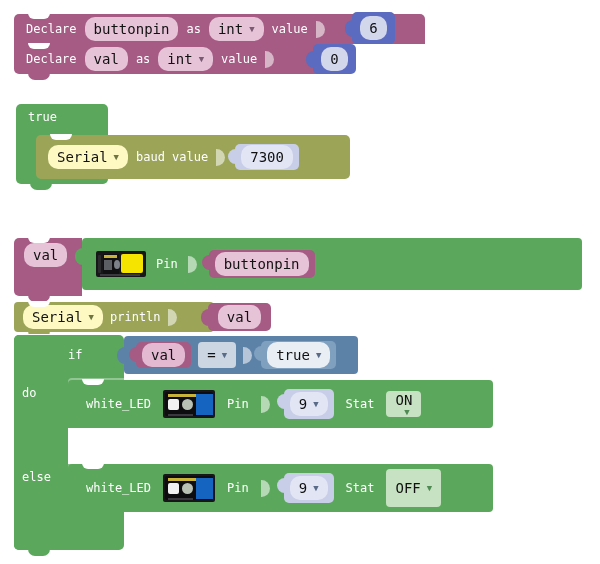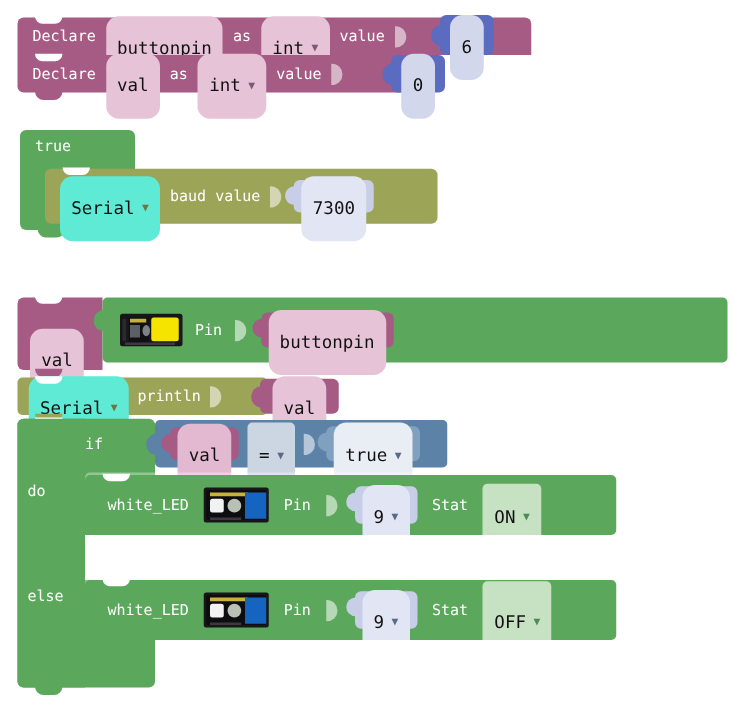--- a/index.html
+++ b/index.html
@@ -31,26 +31,26 @@
   
   .c-var   {background:#A55B84;}
   .c-num   {background:#5B6BBF;}     
   .c-green {background:#5BA85C;}
   .c-olive {background:#9BA457;}     
   .c-slate {background:#5D82A8;}     
 
   
   .field{
     display:inline-flex;align-items:center;justify-content:center;
-    height:20px;border-radius:10px;padding:16px 9px;
-    font-size:14px;color:#111;white-space:nowrap;margin-top:20px;
+    height:20px;border-radius:10px;padding:2px 9px;
+    font-size:14px;color:#111;white-space:nowrap;
   }
   .f-pink  {background:#E7C3D8;}
   .f-pink2 {background:#E3B9D2;}
-  .f-olive {background:#5eead4;text-align:right;}
+  .f-olive {background:#fef9c3;text-align:right;}
   .f-lav   {background:#D3D7EC;}
   .f-grey  {background:#CBD6E2;}
   .f-green {background:#C7E2C2;}
   .f-white {background:#F0F0F0;}
   .caret{margin-left:6px;font-size:9px;color:#5a6b88;line-height:1;}
   .caret.p{color:#7a5a70;}
   .caret.o{color:#6f7540;}
   .caret.g{color:#4e8a52;}
 
   
@@ -255,21 +255,21 @@
       </span>
       <span class="lbl">Pin</span>
       <span class="socket"></span>
       <span class="ival" style="background:#C8CEE8;height:30px;border-radius:5px;">
         <span class="field f-lav" style="background:#E2E5F4;">
           <span>9</span>
           <span class="caret">▼</span>
         </span>
       </span>
       <span class="lbl">Stat</span>
-      <span class="field f-green" style="height:22px;border-radius:4px;">
+      <span class="field f-green" style="height:22px;border-radius:4px;flex-direction:column;">
         <span>ON</span>
         <span class="caret g">▼</span>
       </span>
     </div>
   </div>
 
   <div class="blk c-green" style="left:68px;top:464px;width:425px;height:48px;border-radius:4px;box-shadow:0 -2px 0 rgba(255,255,255,.35);">
     <div class="notch-top"></div>
     <div class="row" style="padding-left:18px;gap:12px;">
       <span class="lbl">white_LED</span>

